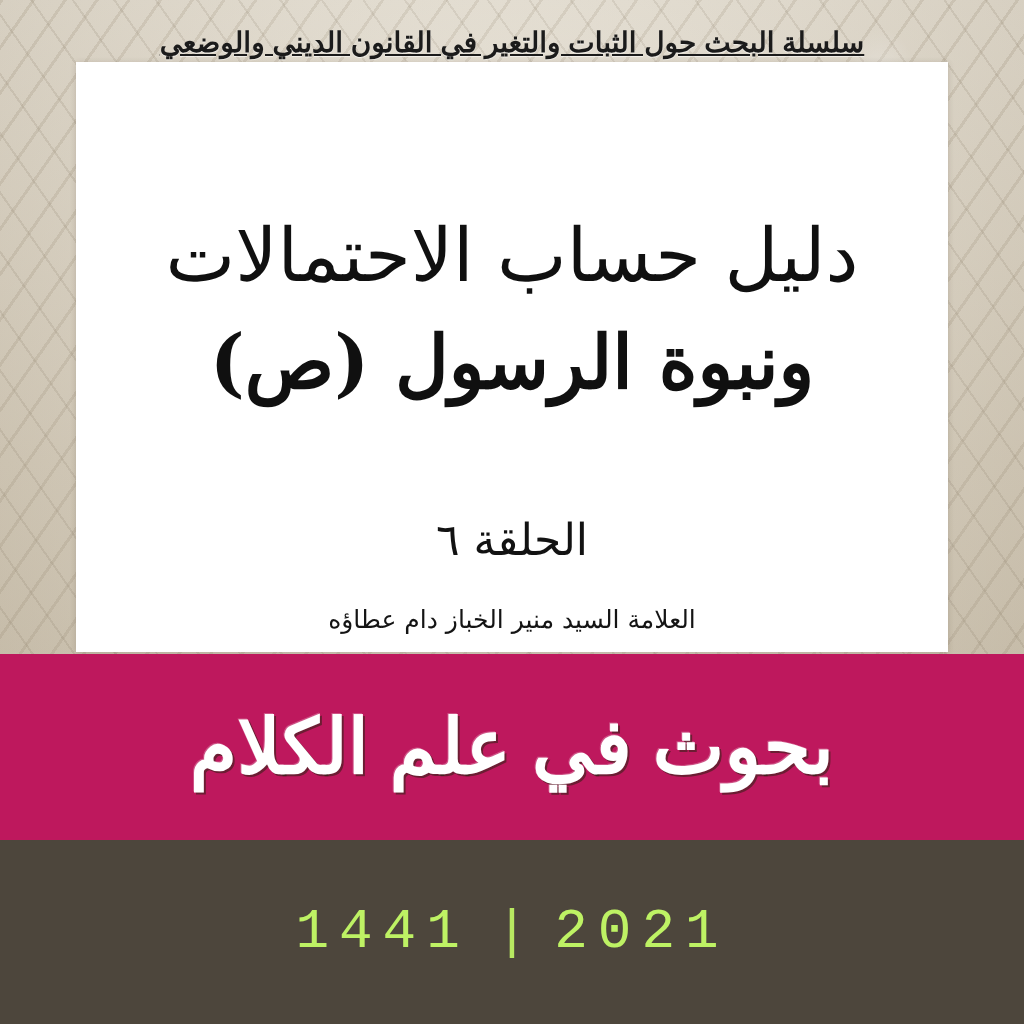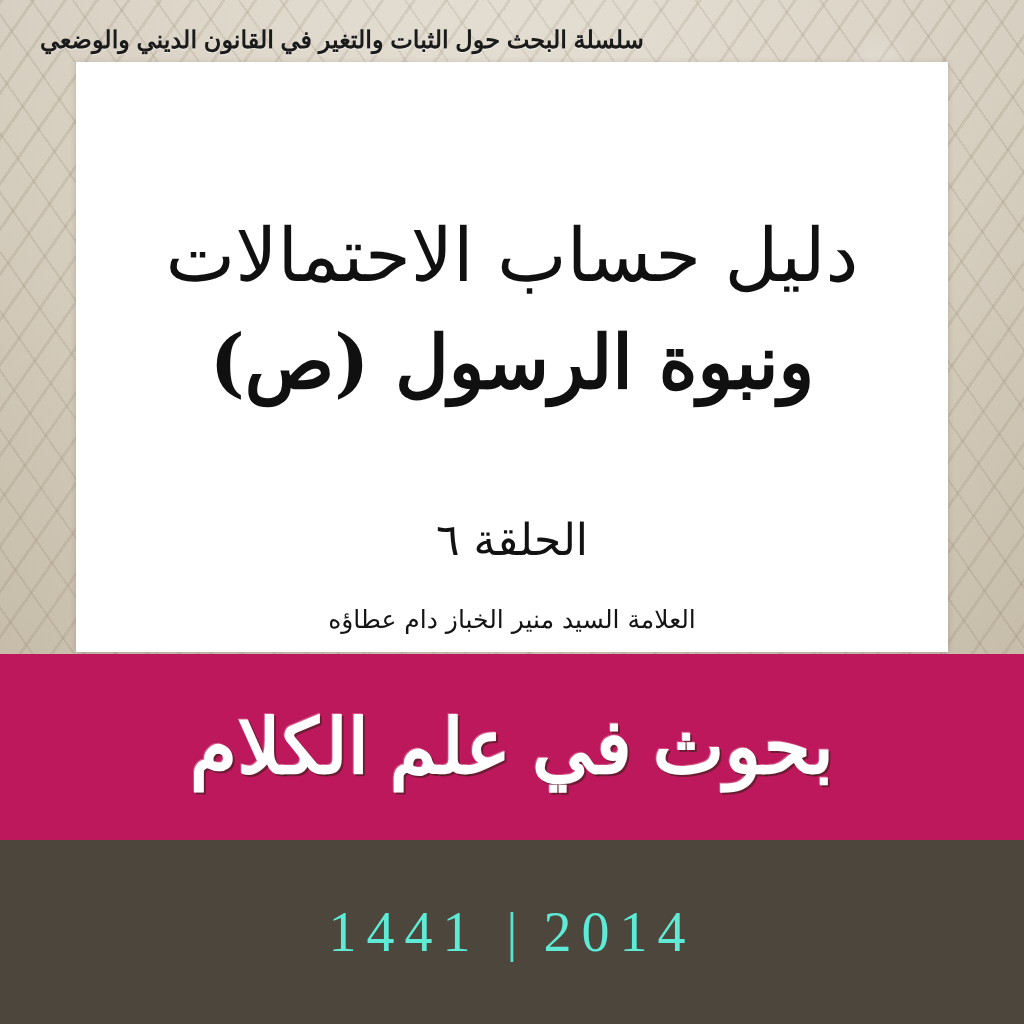--- a/index.html
+++ b/index.html
@@ -41,29 +41,30 @@
     inset: 0;
     background: radial-gradient(ellipse at 50% 35%, rgba(255,255,255,0.25) 0%, rgba(120,104,80,0.18) 95%);
   }
 
   
   .series-line {
     position: absolute;
     top: 24px;
     left: 0;
     right: 0;
-    text-align: left;
-    font-size: 24px;
+    text-align: center;
+    font-size: 28px;
     font-weight: bold;
     color: #1b1b1b;
     letter-spacing: 0px;
     line-height: 1.35;
     padding: 0 40px;
     box-sizing: border-box;
     text-shadow: 0 1px 0 rgba(255,255,255,0.55);
+    text-decoration: underline;
   }
 
   
   .card {
     position: absolute;
     top: 62px;
     left: 76px;
     width: 872px;
     height: 590px;
     background: #ffffff;
@@ -144,24 +145,24 @@
     width: 1024px;
     height: 184px;
     background: #4d463c;
     display: flex;
     align-items: center;
     justify-content: center;
     gap: 26px;
     direction: ltr;
   }
   .footer span {
-    color: #5eead4;
+    color: #bef264;
     font-size: 56px;
     letter-spacing: 10px;
-    font-family: Liberation Serif, serif;
+    font-family: Liberation Mono, monospace;
   }
   .footer .sep {
     letter-spacing: 0;
     font-size: 54px;
     opacity: 0.95;
   }
 </style>
 </head>
 <body>
 
@@ -181,16 +182,16 @@
     <div class="card-author">العلامة السيد منير الخباز دام عطاؤه</div>
   </div>
 
   <div class="band">
     <div class="band-text">بحوث في علم الكلام</div>
   </div>
 
   <div class="footer">
     <span>1441</span>
     <span class="sep">|</span>
-    <span>2014</span>
+    <span>2021</span>
   </div>
 
 </div>
 
 </body></html>

